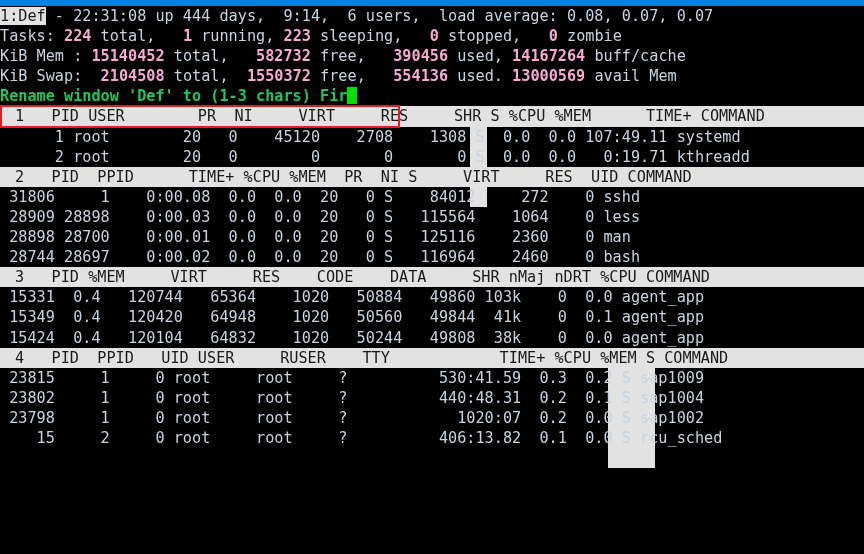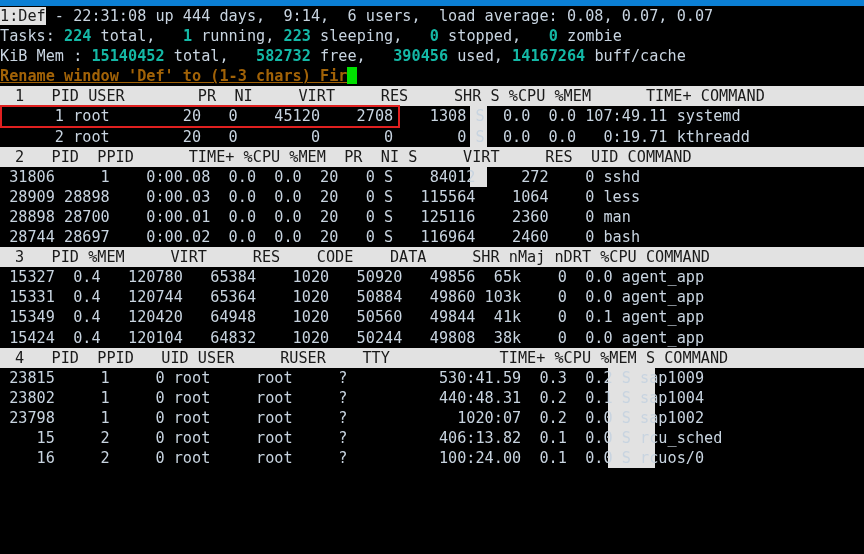--- a/index.html
+++ b/index.html
@@ -39,39 +39,38 @@
   }
 
   .line {
     white-space: pre;
     height: 20.1px;
     font-size: 15.2px;
     line-height: 20.1px;
     color: #c8d4e0;
   }
 
-  .b { font-weight: bold; color: #14b8a6; margin-top: 26px; }
+  .b { font-weight: bold; color: #f9a8d4; margin-top: 26px; }
 
   
   .inv {
     background: #e2e2e2;
     color: #1a1a1a;
     font-weight: normal;
   }
 
   
   .prompt-line {
     white-space: pre;
     height: 20.1px;
     font-size: 15.2px;
     line-height: 20.1px;
     font-weight: bold;
-    color: #a16207;
+    color: #22c55e;
     position: relative;
-    text-decoration: underline;
   }
   .cursor-block {
     display: inline-block;
     width: 9.2px;
     height: 17px;
     background: #00e000;
     vertical-align: -3px;
   }
 
   
@@ -119,20 +118,21 @@
 
   <div class="screen">
 
     <div class="line"><span class="inv">1:Def</span><span> - 22:31:08 up 444 days,  9:14,  6 users,  load average: 0.08, 0.07, 0.07</span></div>
 
     <div class="line">Tasks: <span class="b">224</span> total,   <span class="b">1</span> running, <span class="b">223</span> sleeping,   <span class="b">0</span> stopped,   <span class="b">0</span> zombie</div>
 
 
     <div class="line">KiB Mem : <span class="b">15140452</span> total,   <span class="b">582732</span> free,   <span class="b">390456</span> used, <span class="b">14167264</span> buff/cache</div>
 
+    <div class="line">KiB Swap:  <span class="b">2104508</span> total,  <span class="b">1550372</span> free,   <span class="b">554136</span> used. <span class="b">13000569</span> avail Mem</div>
 
     <div class="prompt-line"><span>Rename window 'Def' to (1-3 chars) Fir</span><span class="cursor-block"></span></div>
 
     <div class="winblock">
       <div class="sortband" style="left:470px; top:20.1px; width:17px; height:80.4px;"></div>
       <div class="colhdr">1   PID USER        PR  NI     VIRT     RES     SHR S %CPU %MEM      TIME+ COMMAND</div>
       <div class="rows">
         <div class="line">      1 root        20   0    45120    2708    1308 S  0.0  0.0 107:49.11 systemd</div>
         <div class="line">      2 root        20   0        0       0       0 S  0.0  0.0   0:19.71 kthreadd</div>
       </div>
@@ -144,36 +144,34 @@
         <div class="line"> 31806     1    0:00.08  0.0  0.0  20   0 S    84012     272    0 sshd</div>
         <div class="line"> 28909 28898    0:00.03  0.0  0.0  20   0 S   115564    1064    0 less</div>
         <div class="line"> 28898 28700    0:00.01  0.0  0.0  20   0 S   125116    2360    0 man</div>
         <div class="line"> 28744 28697    0:00.02  0.0  0.0  20   0 S   116964    2460    0 bash</div>
       </div>
     </div>
 
     <div class="winblock">
       <div class="colhdr">3   PID %MEM     VIRT     RES    CODE    DATA     SHR nMaj nDRT %CPU COMMAND</div>
       <div class="rows">
-        <div class="line"> 15327  0.4   120780   65384    1020   50920   49856  65k    0  0.0 agent_app</div>
         <div class="line"> 15331  0.4   120744   65364    1020   50884   49860 103k    0  0.0 agent_app</div>
         <div class="line"> 15349  0.4   120420   64948    1020   50560   49844  41k    0  0.1 agent_app</div>
         <div class="line"> 15424  0.4   120104   64832    1020   50244   49808  38k    0  0.0 agent_app</div>
       </div>
     </div>
 
     <div class="winblock">
       <div class="sortband" style="left:608px; top:20.1px; width:47px; height:100.5px;"></div>
       <div class="colhdr">4   PID  PPID   UID USER     RUSER    TTY            TIME+ %CPU %MEM S COMMAND</div>
       <div class="rows">
         <div class="line"> 23815     1     0 root     root     ?          530:41.59  0.3  0.2 S sap1009</div>
         <div class="line"> 23802     1     0 root     root     ?          440:48.31  0.2  0.1 S sap1004</div>
         <div class="line"> 23798     1     0 root     root     ?            1020:07  0.2  0.0 S sap1002</div>
         <div class="line">    15     2     0 root     root     ?          406:13.82  0.1  0.0 S rcu_sched</div>
-        <div class="line">    16     2     0 root     root     ?          100:24.00  0.1  0.0 S rcuos/0</div>
       </div>
     </div>
 
   </div>
 
   <div class="redbox" style="left:0px; top:105px; width:400px; height:23px;"></div>
 
 </div>
 
 </body></html>

